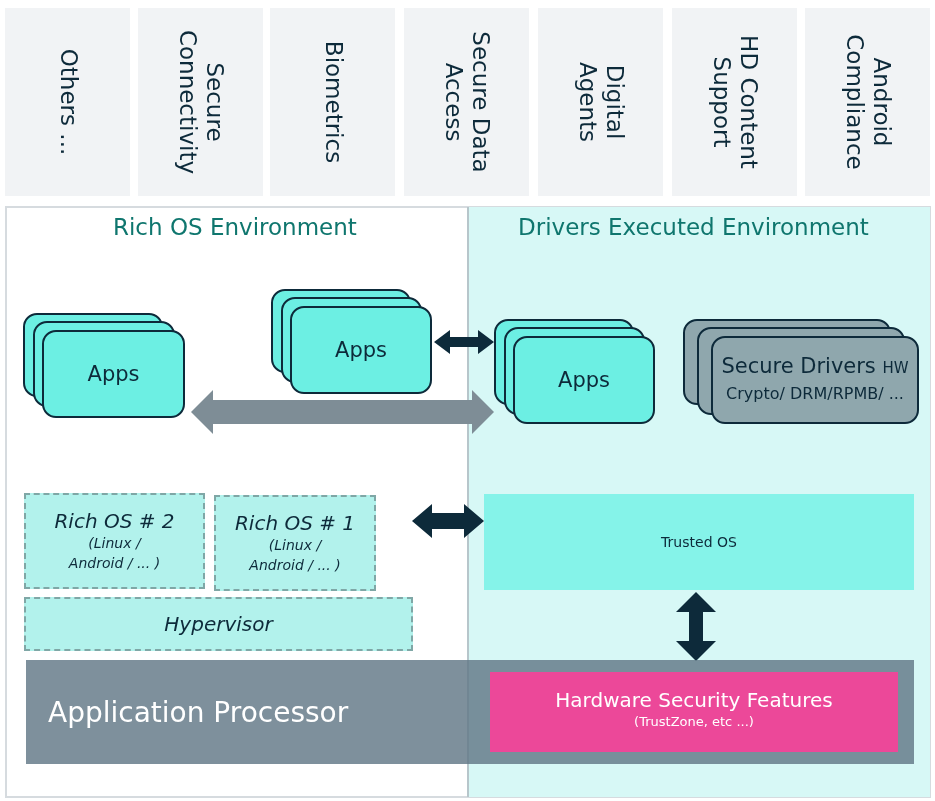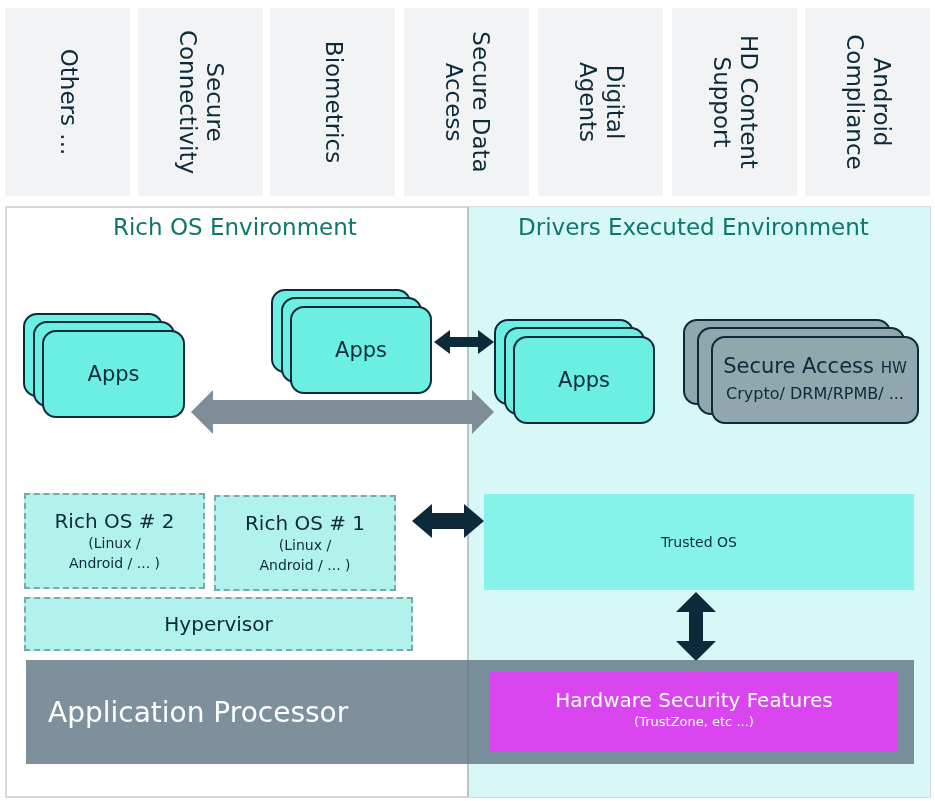--- a/index.html
+++ b/index.html
@@ -18,29 +18,29 @@
 
   
   .card { position: absolute; border: 2px solid #0d2a3a; border-radius: 14px; box-sizing: border-box; }
   .card.teal { background: #6cefe3; }
   .card.gray { background: #8fa7ad; }
   .card-label { position: absolute; left: 0; right: 0; top: 50%; transform: translateY(-50%); text-align: center; font-size: 21px; line-height: 26px; color: #0d2a3a; }
   .card-sub { font-size: 16px; }
   .hw { font-size: 15px; }
 
   
-  .osbox { position: absolute; background: #b2f2ec; border: 2px dashed #7fa7a6; box-sizing: border-box; text-align: center; color: #0d2a3a; }
+  .osbox { position: absolute; background: #b2f2ec; border: 2px dashed #7fa7a6; box-sizing: border-box; text-align: center; color: #0d2a3a; font-style: italic; }
   .osbox .t { font-size: 20px; margin-top: 14px; }
   .osbox .s { font-size: 14px; line-height: 20px; }
   .trusted-os { position: absolute; left: 484px; top: 494px; width: 430px; height: 96px; background: #85f3e9; text-align: center; line-height: 96px; font-size: 14px; color: #0d2a3a; }
 
   
   .ap { position: absolute; left: 26px; top: 660px; width: 888px; height: 104px; background: rgba(98,120,134,0.82); }
   .ap-label { position: absolute; left: 48px; top: 696px; font-size: 28px; color: #ffffff; white-space: nowrap; }
-  .hsf { position: absolute; left: 490px; top: 672px; width: 408px; height: 80px; background: #d946ef; text-align: center; color: #ffffff; }
+  .hsf { position: absolute; left: 490px; top: 672px; width: 408px; height: 80px; background: #ec4899; text-align: center; color: #ffffff; }
   .hsf .t { font-size: 20px; margin-top: 16px; }
   .hsf .s { font-size: 13px; margin-top: 2px; }
   svg.arrows { position: absolute; left: 0; top: 0; }
 </style>
 </head>
 <body>
 
 <div class="usecase" style="left:5px;">
     <div class="vt">Others ...</div>
   </div>
@@ -97,31 +97,31 @@
 <div class="card teal" style="left:513px; top:336px; width:142px; height:88px;">
   <div class="card-label">
     <div>Apps</div>
   </div>
 </div>
 
 <div class="card gray" style="left:683px; top:319px; width:208px; height:86px;"></div>
 <div class="card gray" style="left:697px; top:327px; width:208px; height:88px;"></div>
 <div class="card gray" style="left:711px; top:336px; width:208px; height:88px;">
   <div class="card-label">
-    <div><span>Secure Access</span> <span class="hw">HW</span></div>
+    <div><span>Secure Drivers</span> <span class="hw">HW</span></div>
     <div class="card-sub">Crypto/ DRM/RPMB/ ...</div>
   </div>
 </div>
 
 <div class="osbox" style="left:24px; top:493px; width:181px; height:96px;">
   <div class="t">Rich OS # 2</div>
   <div class="s">(Linux /</div>
   <div class="s">Android / ... )</div>
 </div>
-<div class="osbox" style="left:214px; top:495px; width:182px; height:96px;">
+<div class="osbox" style="left:214px; top:495px; width:162px; height:96px;">
   <div class="t">Rich OS # 1</div>
   <div class="s">(Linux /</div>
   <div class="s">Android / ... )</div>
 </div>
 <div class="osbox" style="left:24px; top:597px; width:389px; height:54px; line-height:50px; font-size:20px;">
   <span>Hypervisor</span>
 </div>
 
 <div class="trusted-os">
   <span>Trusted OS</span>

